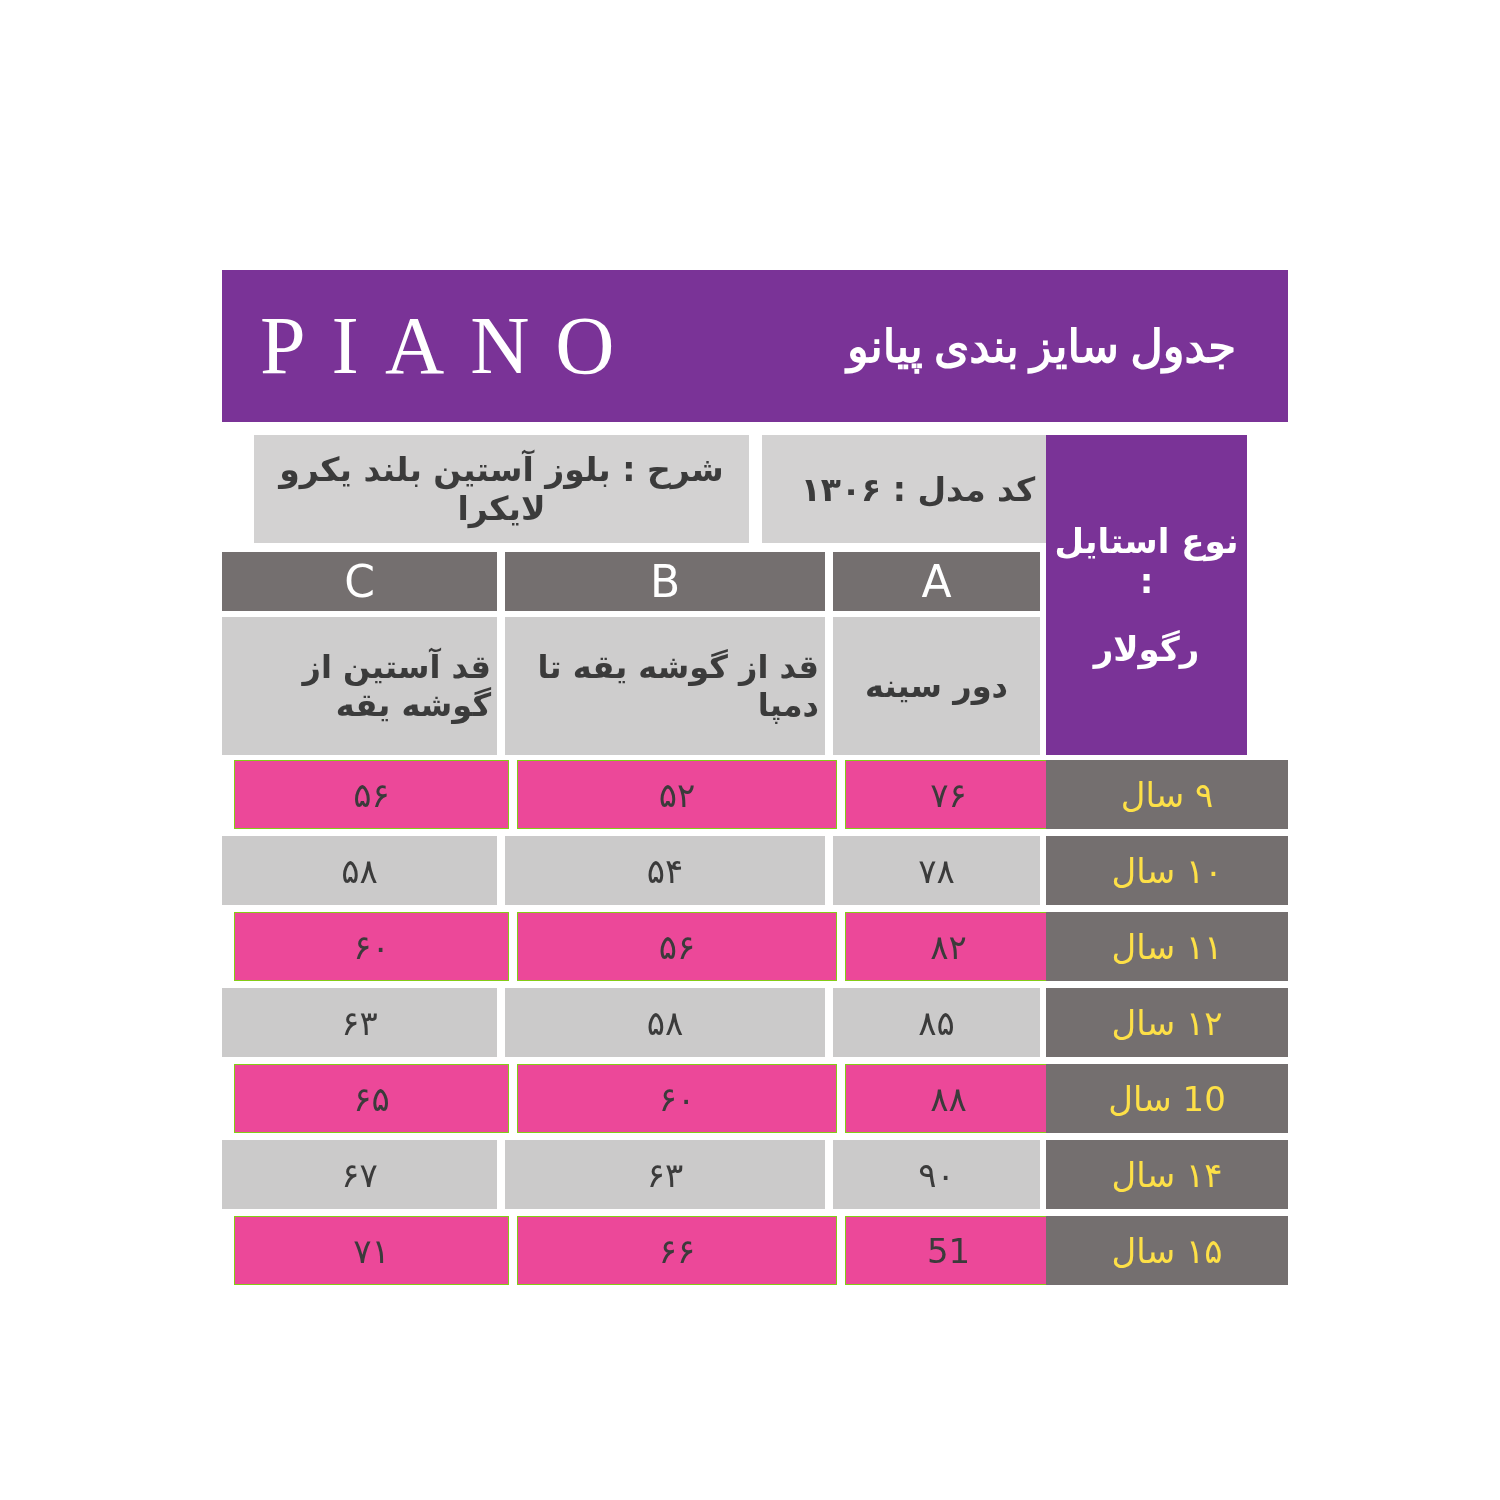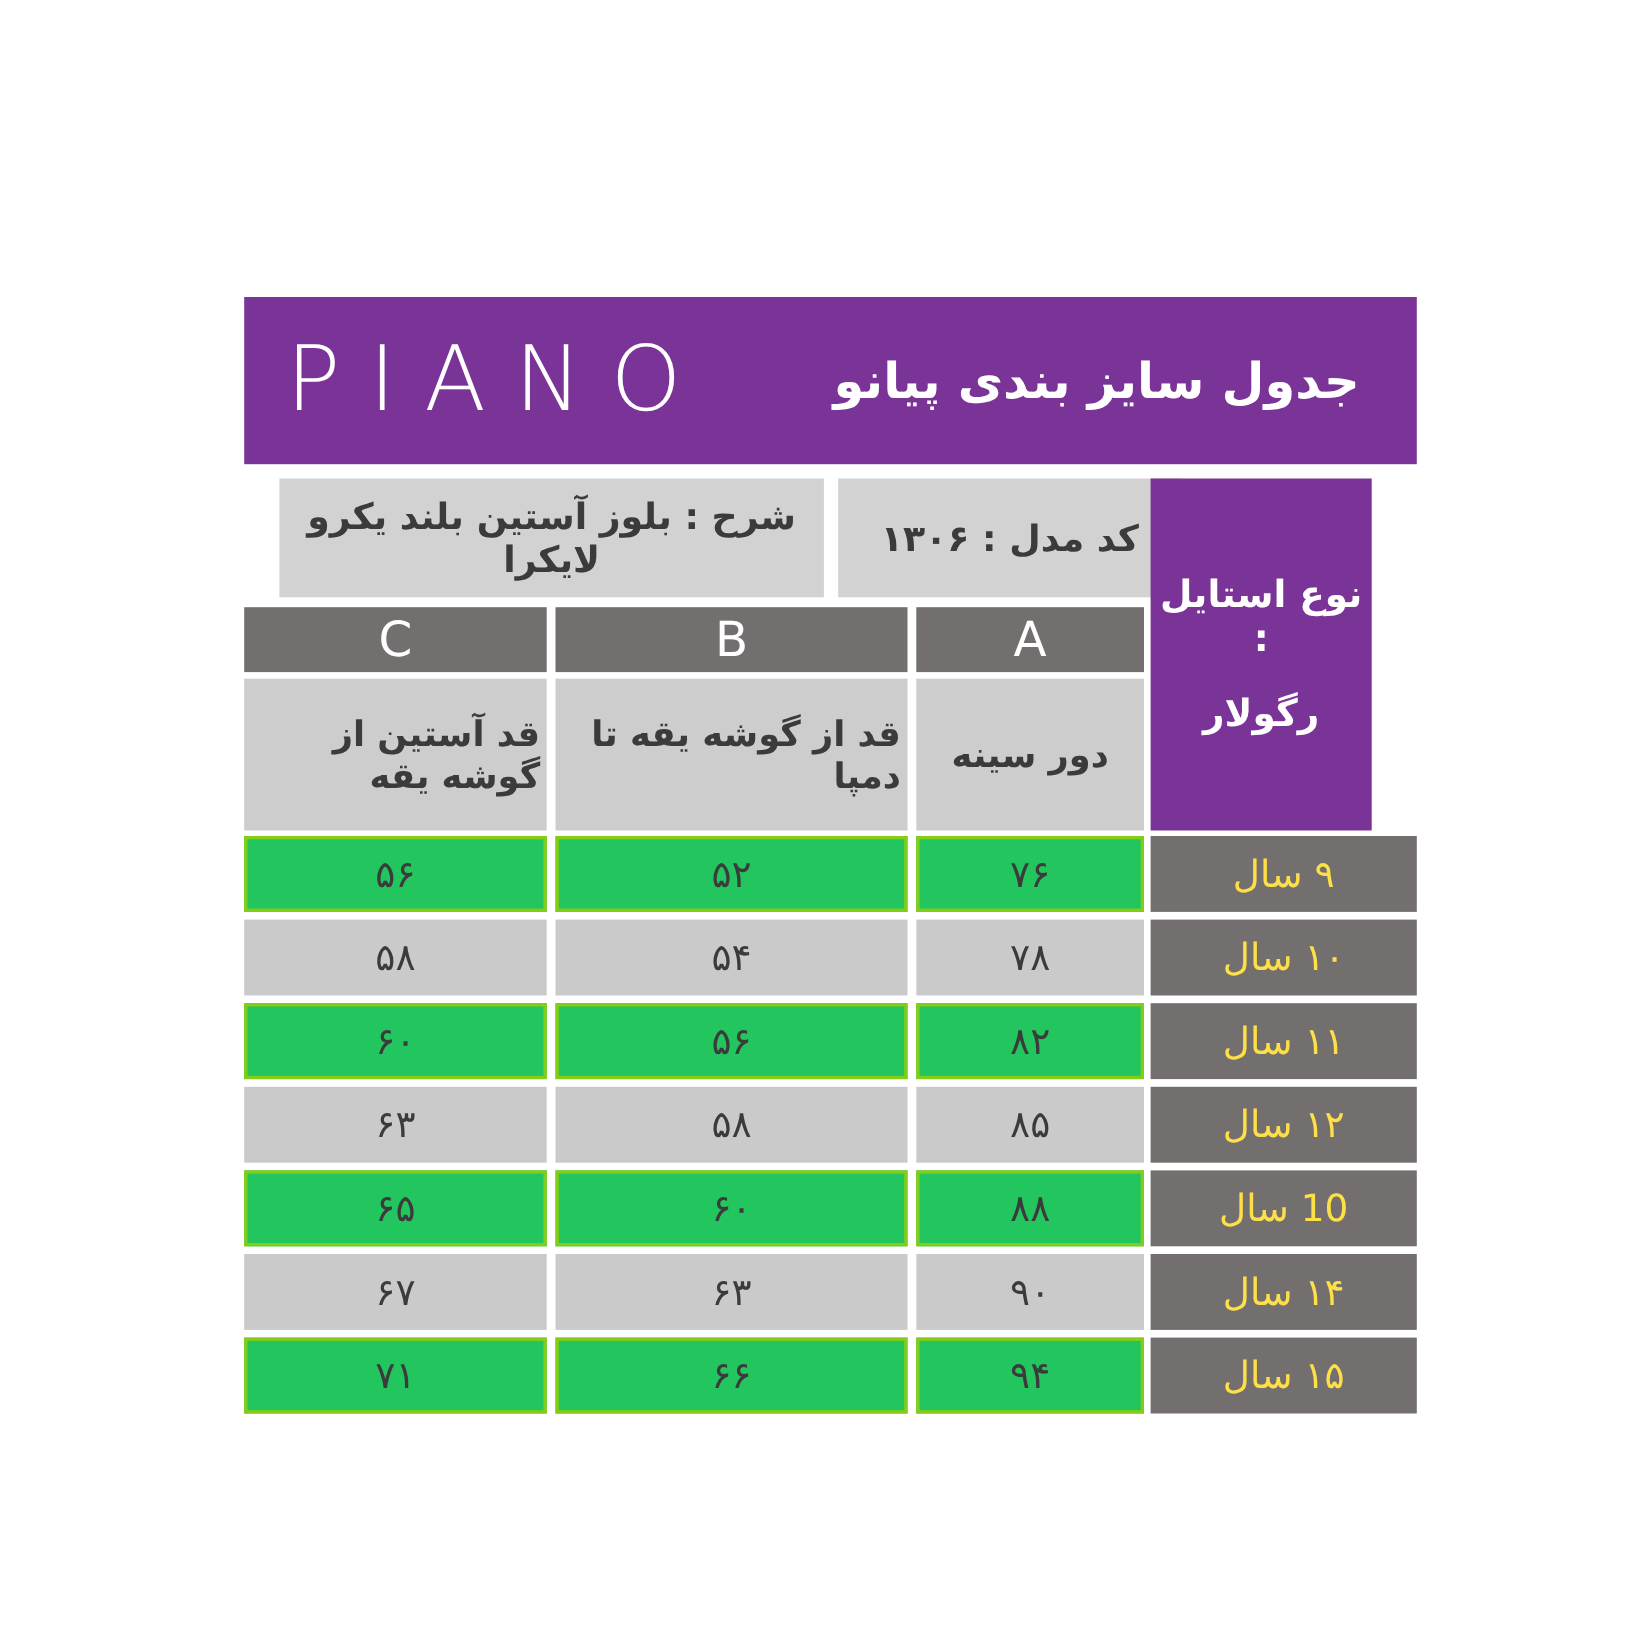--- a/index.html
+++ b/index.html
@@ -21,21 +21,21 @@
     top: 270px;
     width: 1066px;
     height: 1015px;
   }
   .abs { position: absolute; box-sizing: border-box; }
 
   
   .brand-bar {
     left: 0; top: 0; width: 1066px; height: 152px;
     background: var(--purple);
-    display: flex; align-items: center; justify-content: space-between;
+    display: flex; align-items: center; justify-content: space-between; font-family: Liberation Serif, serif;
   }
   .logo {
     color: #ffffff;
     font-size: 82px;
     font-weight: 200;
     letter-spacing: 26px;
     padding-left: 38px;
     white-space: nowrap;
     line-height: 1;
   }
@@ -105,21 +105,21 @@
   
   .data-row { left: 0; width: 1066px; height: 69px; }
   .cell {
     position: absolute; top: 0; height: 100%;
     box-sizing: border-box;
     display: flex; align-items: center; justify-content: center;
     font-size: 34px;
     color: var(--ink);
     direction: rtl;
   }
-  .row-light .cell.val { background: #22c55e; border: 3px solid #84cc16; }
+  .row-light .cell.val { background: #ec4899; border: 1px solid #84cc16; margin-left: 12px; }
   .row-shade .cell.val { background: var(--row-gray); }
   .cell.age {
     background: var(--dark-gray);
     color: #fde047;
     letter-spacing: 2px;
   }
 </style>
 </head>
 <body>
 
@@ -184,18 +184,18 @@
     <div class="abs data-row row-shade" style="top:870px">
       <div class="cell val col-c">۶۷</div>
       <div class="cell val col-b">۶۳</div>
       <div class="cell val col-a">۹۰</div>
       <div class="cell age col-age">۱۴ سال</div>
     </div>
 
     <div class="abs data-row row-light" style="top:946px">
       <div class="cell val col-c">۷۱</div>
       <div class="cell val col-b">۶۶</div>
-      <div class="cell val col-a">۹۴</div>
+      <div class="cell val col-a">51</div>
       <div class="cell age col-age">۱۵ سال</div>
     </div>
 
   </div>
 </div>
 
 </body></html>

